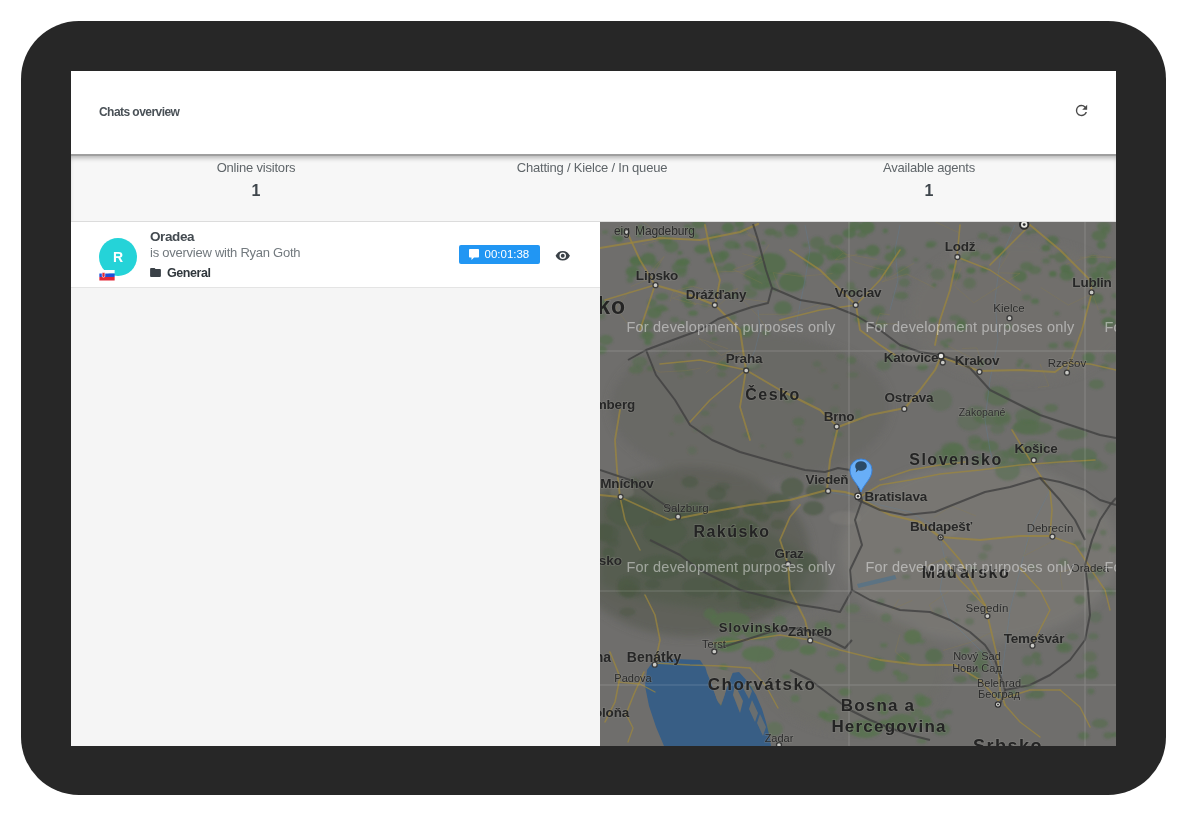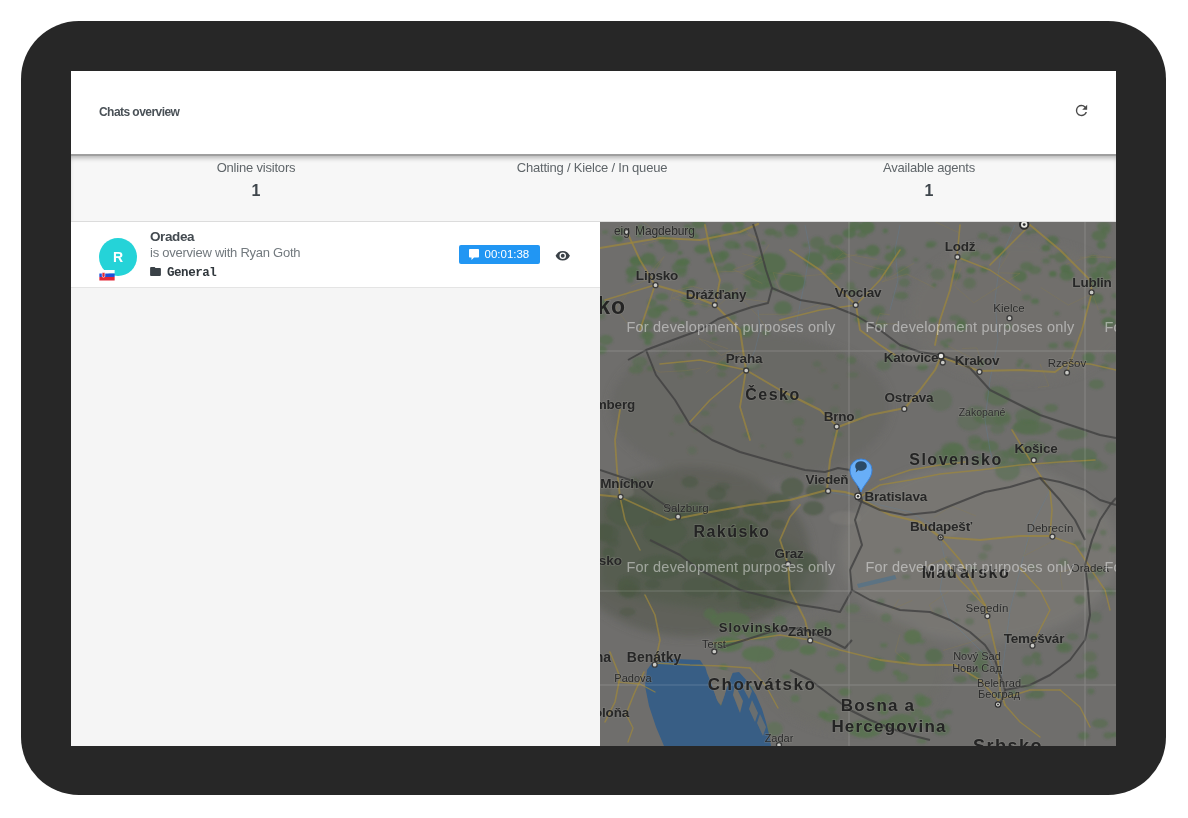--- a/index.html
+++ b/index.html
@@ -15,21 +15,21 @@
 .slabel{font-size:13px;color:#5f6569;letter-spacing:-0.2px;margin-top:4px;}
 .sval{font-size:16px;font-weight:700;color:#3f464c;margin-top:7px;}
 .sval .sl{font-weight:400;color:#9aa0a4;font-size:13px;padding:0 11px;}
 .list{position:absolute;left:0;top:151px;width:529px;height:524px;background:#f5f5f5;}
 .row{position:absolute;left:0;top:0;width:529px;height:66px;background:#ffffff;border-bottom:1px solid #e4e4e4;}
 .avatar{position:absolute;left:28px;top:16px;width:38px;height:38px;border-radius:50%;background:#25d3d8;
 color:#fff;font-size:14px;font-weight:700;text-align:center;line-height:38px;}
 .flag{position:absolute;left:28px;top:48px;width:16px;height:10.5px;}
 .rname{position:absolute;left:79px;top:7px;font-size:13.5px;font-weight:700;letter-spacing:-0.4px;color:#434a50;}
 .rsub{position:absolute;left:79px;top:23px;font-size:13px;letter-spacing:-0.25px;color:#72797e;}
-.rdept{position:absolute;left:79px;top:43.5px;font-size:12.5px;font-weight:700;letter-spacing:-0.45px;color:#30373c;font-family:Liberation Mono, monospace;}
+.rdept{position:absolute;left:79px;top:43.5px;font-size:12.5px;font-weight:700;letter-spacing:-0.45px;color:#30373c;}
 .pill{position:absolute;left:388px;top:23px;width:81px;height:19px;border-radius:2px;background:#2196f3;
 color:#fff;font-size:12px;line-height:19px;}
 .pill span{position:absolute;left:25.5px;top:0;font-size:11.5px;}
 .eye{position:absolute;left:484px;top:26px;width:15.5px;height:15.5px;}
 .map{position:absolute;left:529px;top:151px;width:516px;height:524px;overflow:hidden;}
 </style></head>
 <body>
 <div class="frame"></div>
 <div class="window">
   <div class="hdr-title">Chats overview</div>

